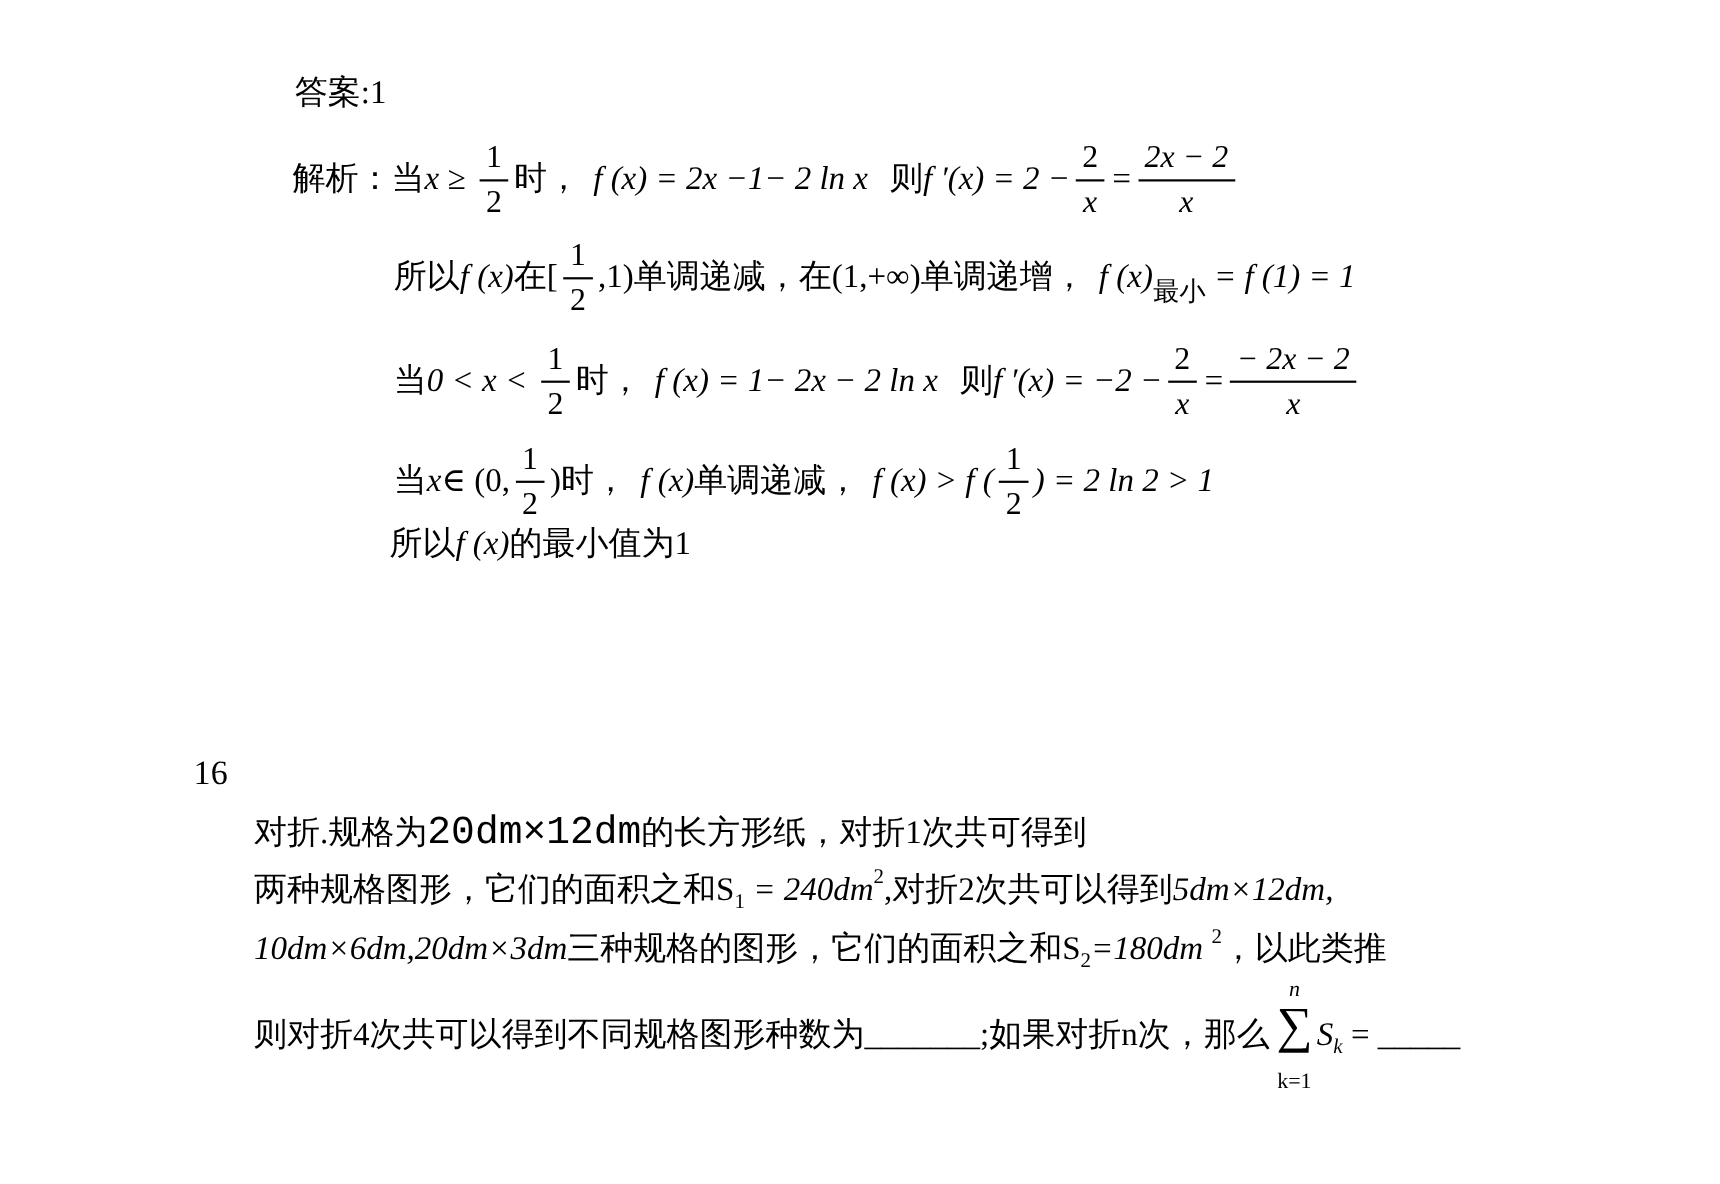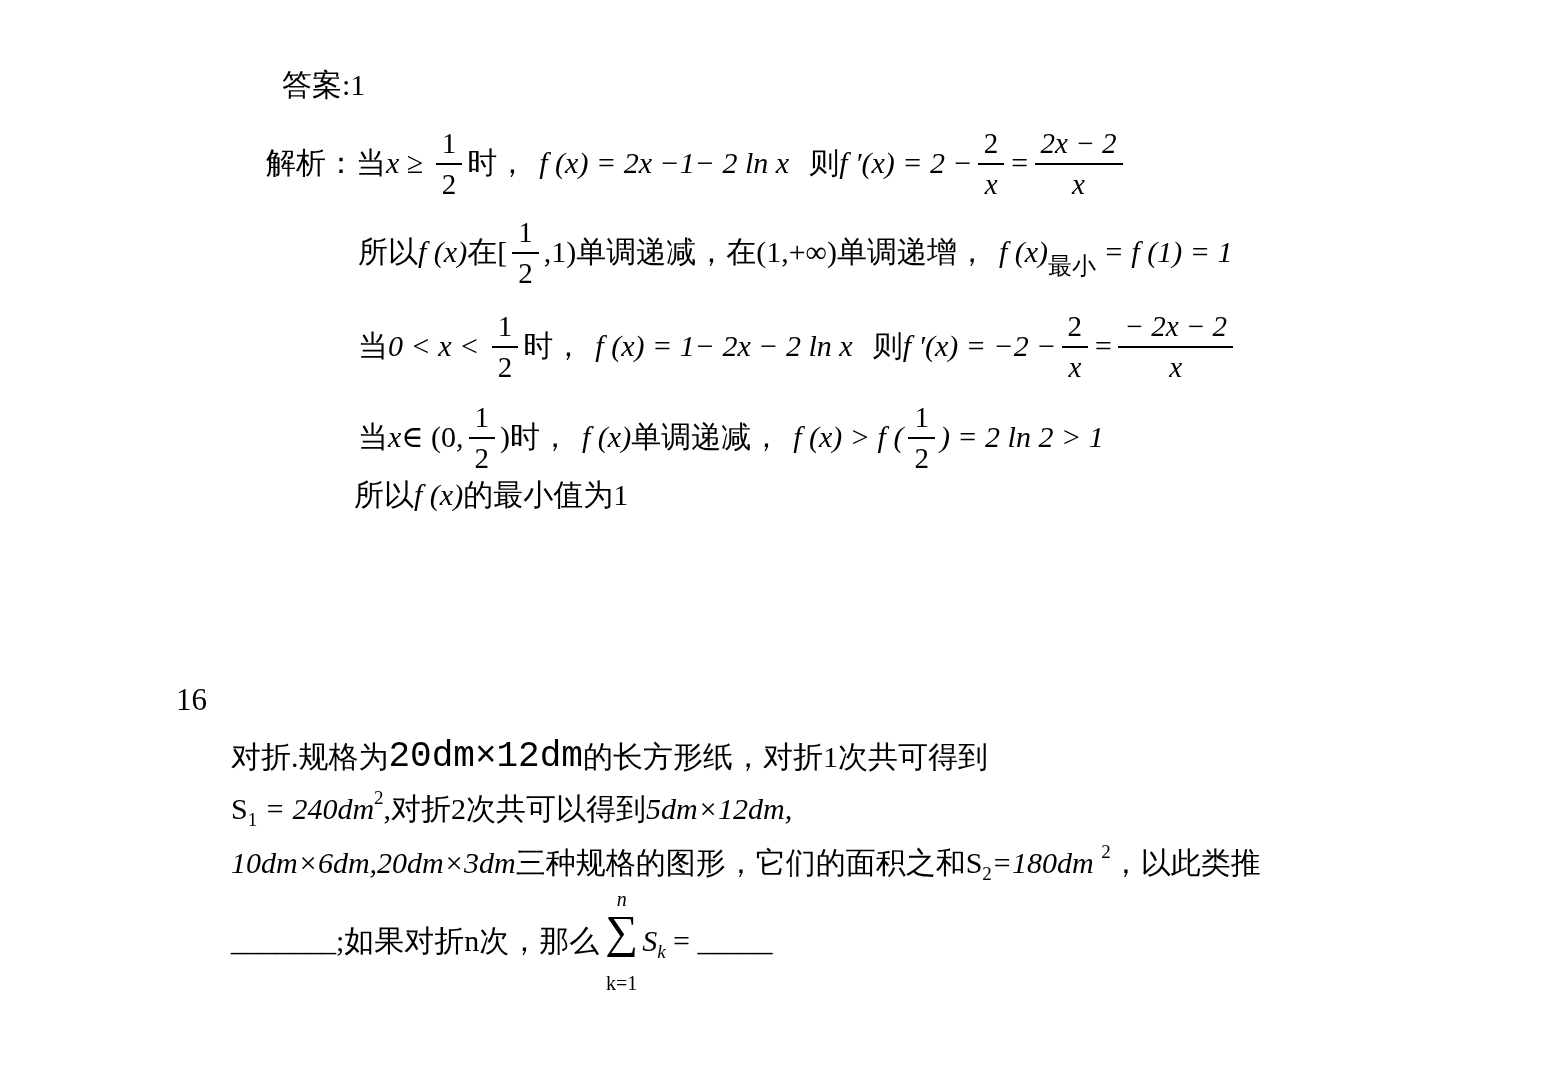--- a/index.html
+++ b/index.html
@@ -49,21 +49,21 @@
   .sum .limit { font-size:20px; }
   .sum .limit-upper { font-style:italic; margin-bottom:1px; }
   .sum .limit-lower { margin-top:20px; }
   .sum .sigma { font-size:46px; line-height:0.95; }
 </style>
 </head>
 <body>
 
 <div class="page">
 
-  <div class="line" style="left:282px; top:64px; height:42px;">
+  <div class="line" style="left:268px; top:64px; height:42px;">
     <span class="cjk">答案:1</span>
   </div>
 
   <div class="line" style="left:266px; top:116px; height:94px;">
     <span class="cjk">解析：</span>
     <span class="cjk">当</span>
     <span class="math">x ≥ </span>
     <span class="frac"><span class="num">1</span><span class="den">2</span></span>
     <span class="cjk">时，</span>
     <span class="math mgap2">f (x) = 2x −1− 2 ln x</span>
@@ -113,31 +113,32 @@
     <span class="frac"><span class="num">1</span><span class="den">2</span></span>
     <span class="math">) = 2 ln 2 &gt; 1</span>
   </div>
 
   <div class="line" style="left:354px; top:474px; height:42px;">
     <span class="cjk">所以</span>
     <span class="math">f (x)</span>
     <span class="cjk">的最小值为1</span>
   </div>
 
-  <div class="line" style="left:176px; top:682px; height:42px;flex-direction:column;">
+  <div class="line" style="left:176px; top:682px; height:42px;">
     <span class="qnum up">16</span>
   </div>
 
   <div class="line" style="left:231px; top:736px; height:42px;">
     <span class="cjk">对折.规格为</span>
     <span class="mono">20dm×12dm</span>
     <span class="cjk">的长方形纸，对折1次共可得到</span>
   </div>
 
   <div class="line" style="left:231px; top:786px; height:46px;">
+    <span class="cjk">两种规格图形，它们的面积之和</span>
     <span class="up">S</span>
     <span class="subsc">1</span>
     <span class="math"> = 240</span>
     <span class="math">dm</span>
     <span class="supsc">2</span>
     <span class="up">,</span>
     <span class="cjk">对折2次共可以得到</span>
     <span class="math">5dm×12dm,</span>
   </div>
 
@@ -146,20 +147,21 @@
     <span class="cjk">三种规格的图形，它们的面积之和</span>
     <span class="up">S</span>
     <span class="subsc">2</span>
     <span class="math">=180</span>
     <span class="math">dm </span>
     <span class="supsc">2</span>
     <span class="cjk">，以此类推</span>
   </div>
 
   <div class="line" style="left:231px; top:888px; height:106px;">
+    <span class="cjk">则对折4次共可以得到不同规格图形种数为</span>
     <span class="up">_______</span>
     <span class="cjk">;如果对折n次，那么</span>
     <span class="sum">
       <span class="limit limit-upper">n</span>
       <span class="sigma">∑</span>
       <span class="limit limit-lower">k=1</span>
     </span>
     <span class="math">S</span>
     <span class="subsc math">k</span>
     <span class="up"> = </span>

